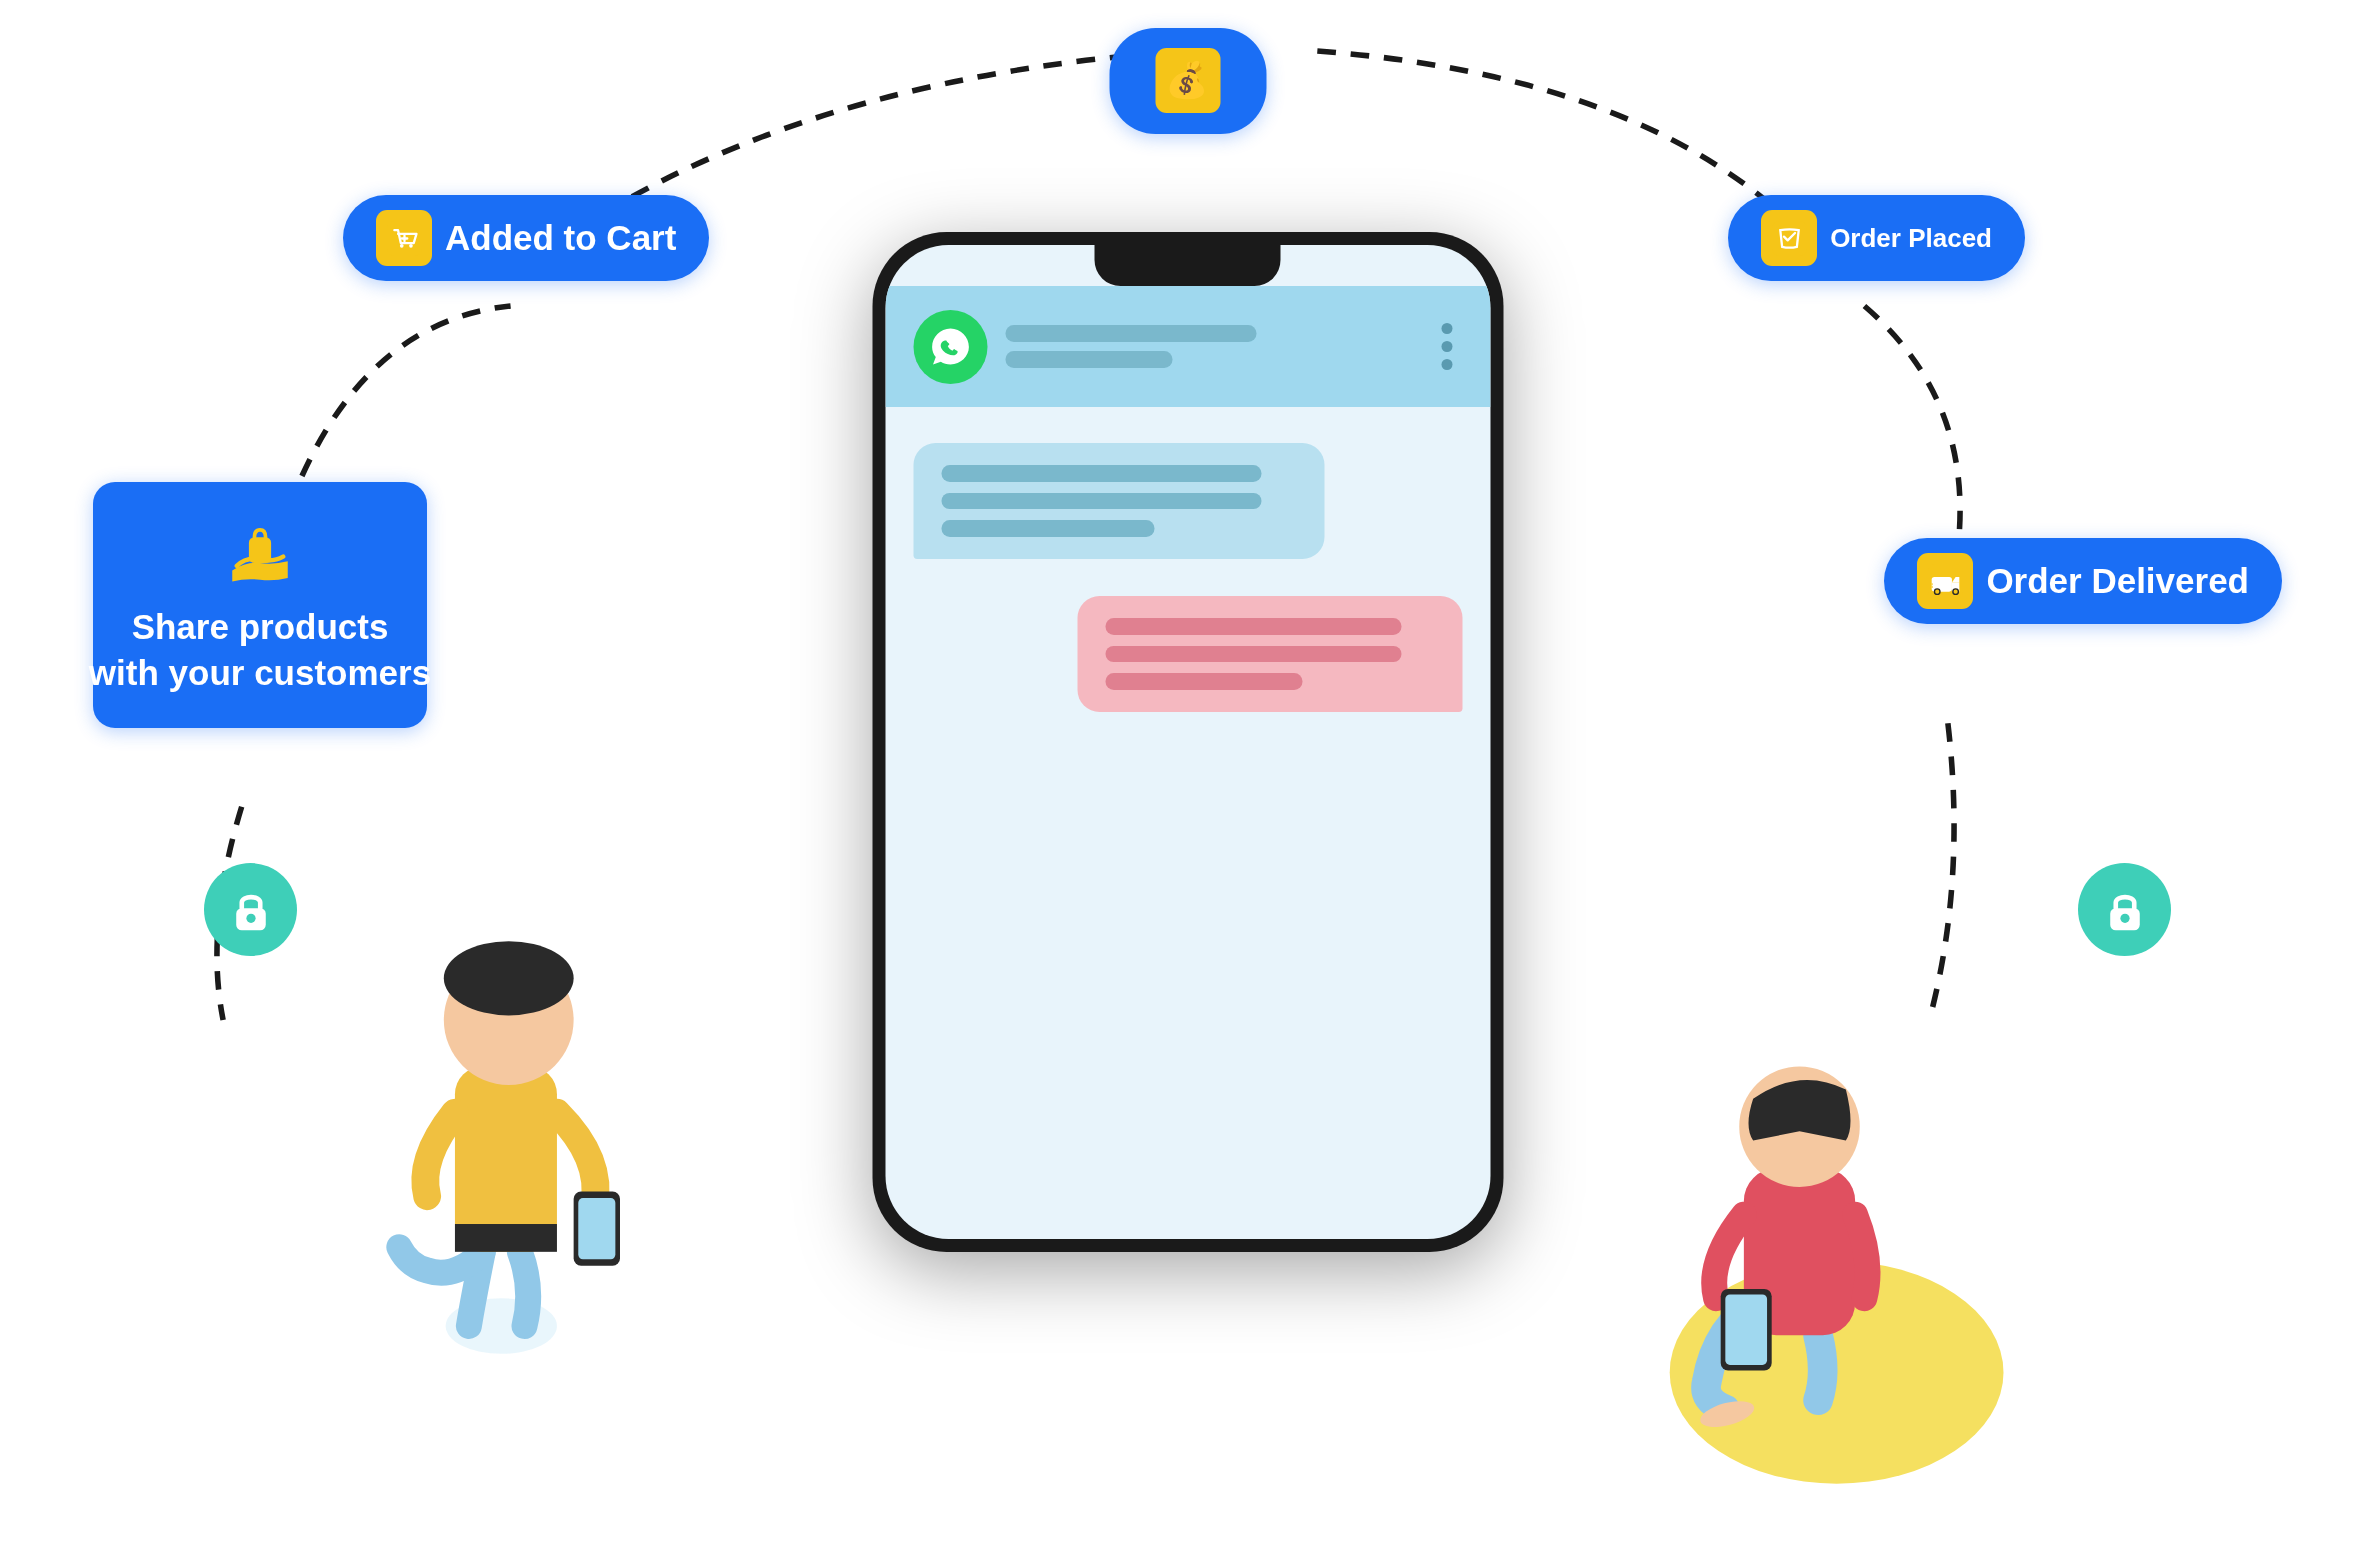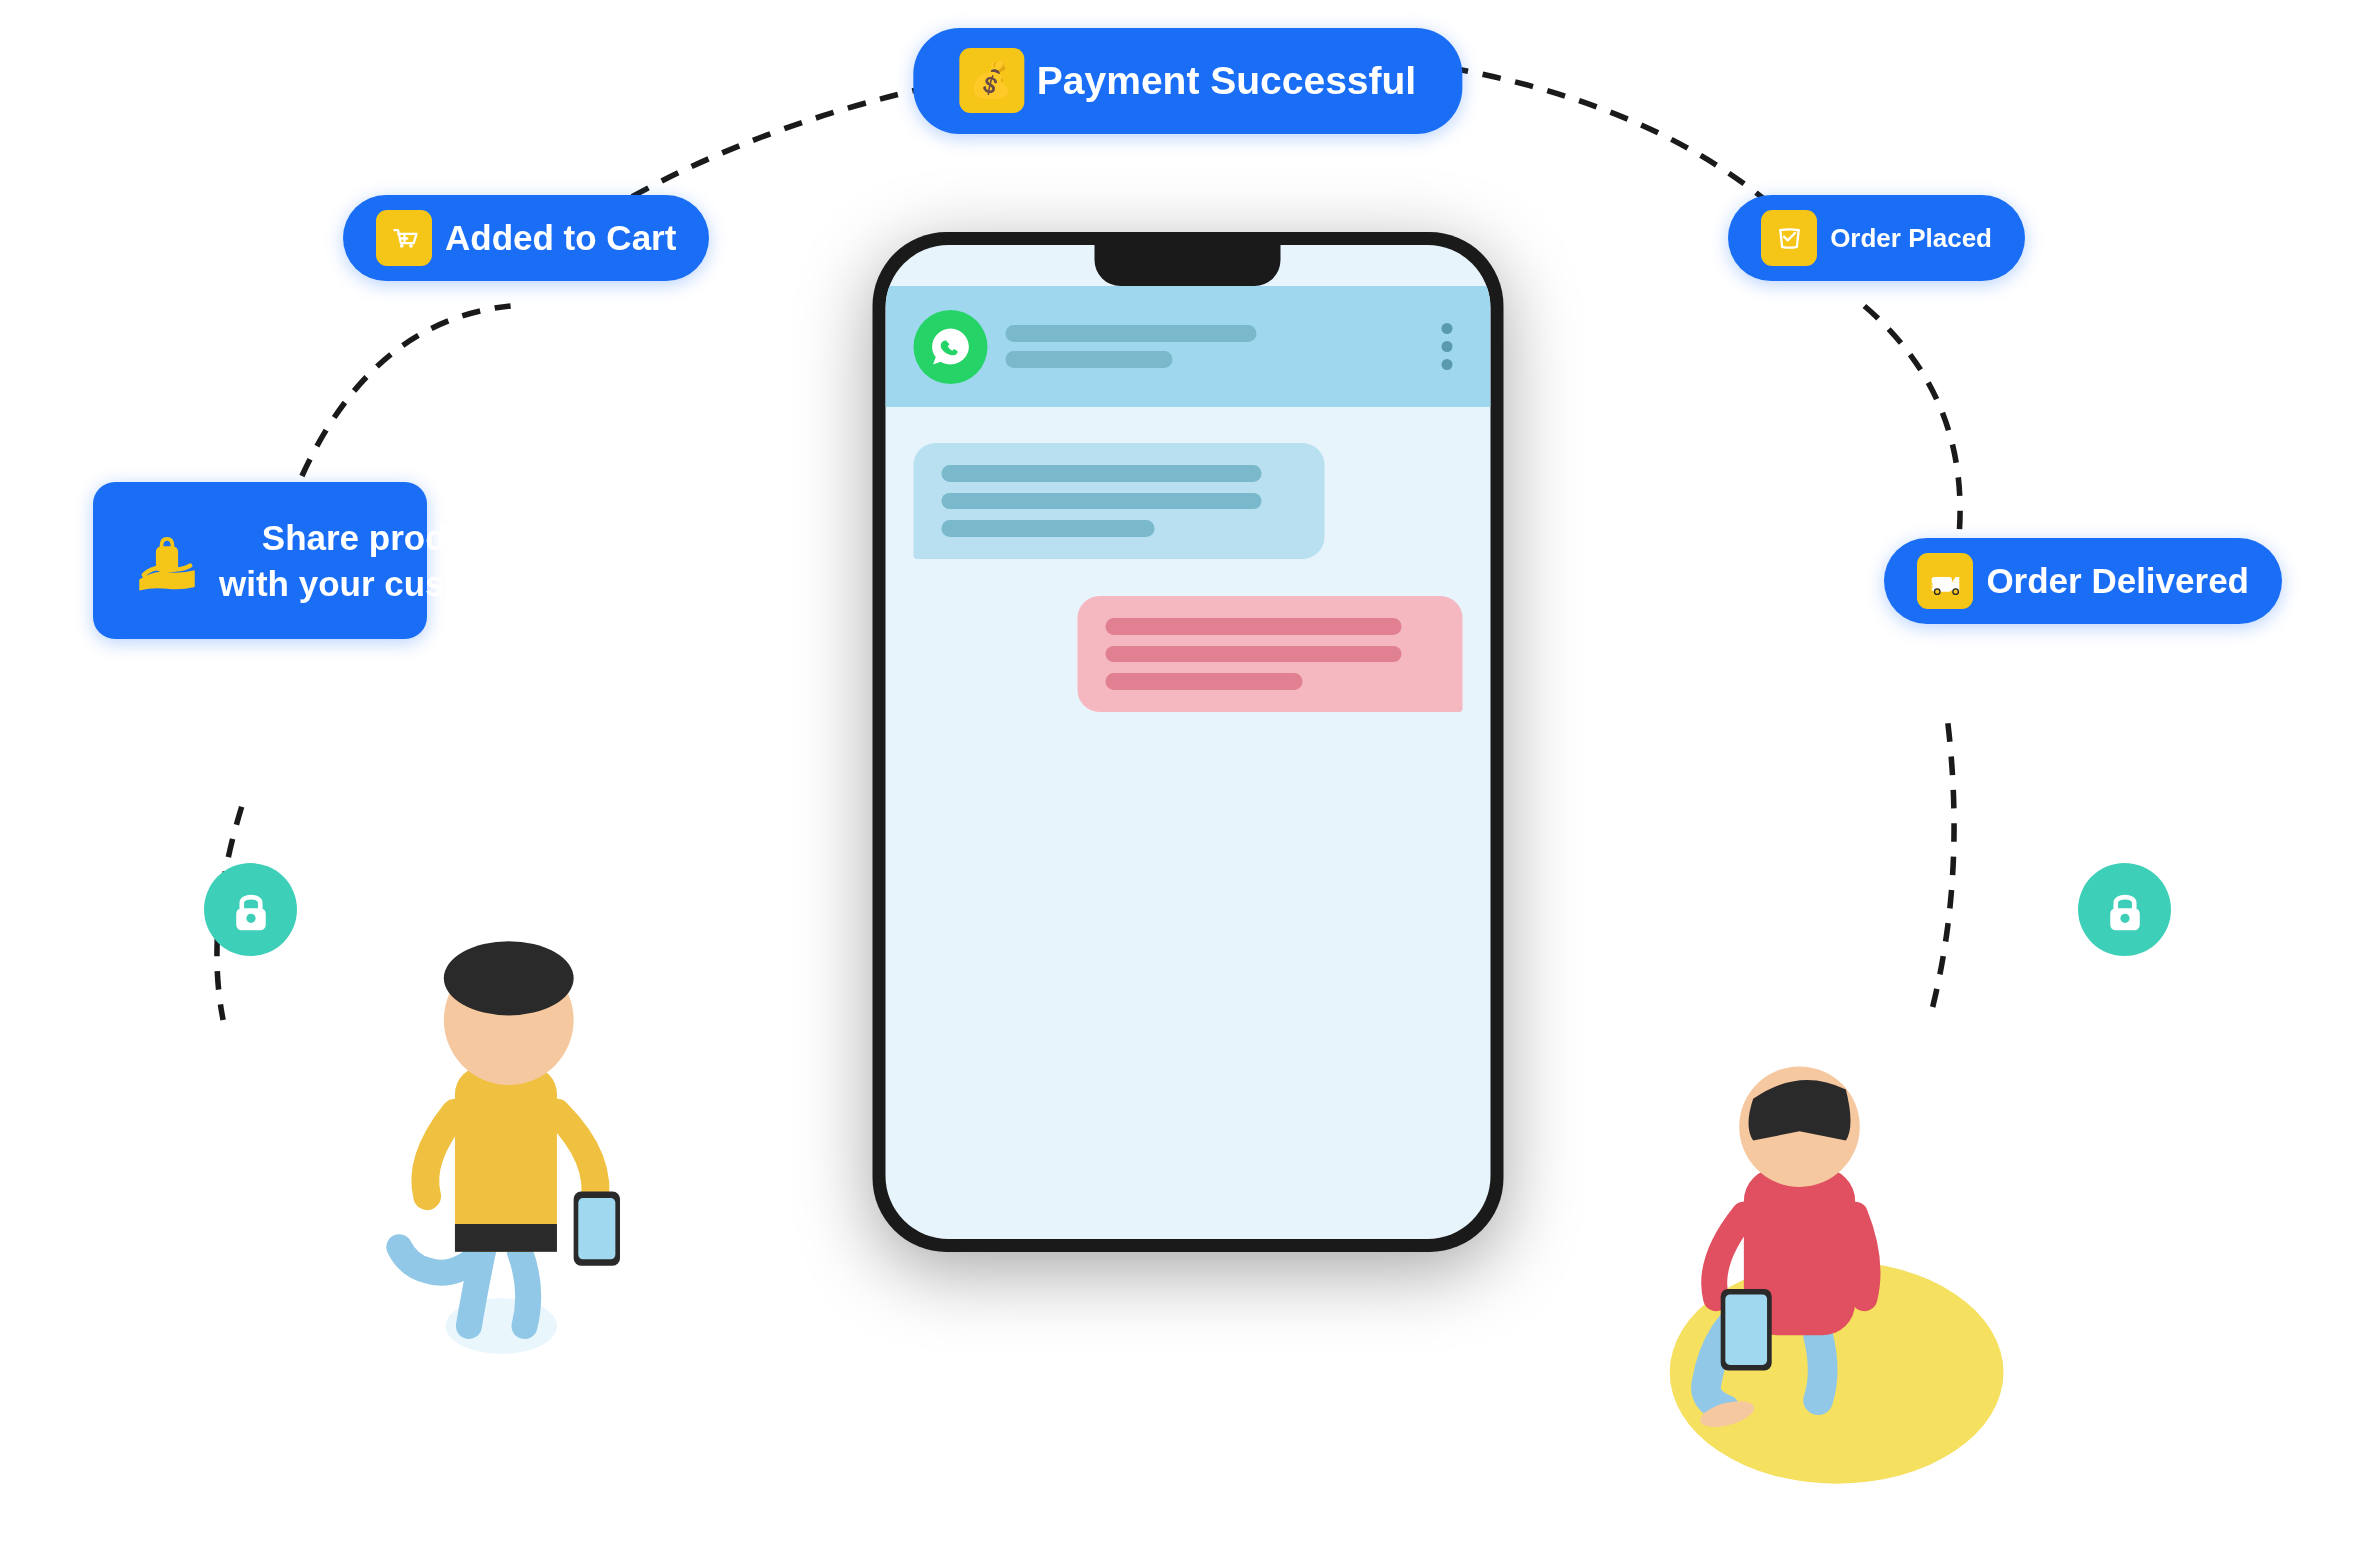--- a/index.html
+++ b/index.html
@@ -72,20 +72,21 @@
     .badge-order-placed {
       top: 195px;
       right: 350px;
       font-size: 26px;
     }
 
     
     .badge-share {
       top: 482px;
       left: 93px;
+      flex-direction: column;
       border-radius: 22px;
       padding: 33px 37px;
       gap: 15px;
       text-align: center;
       font-size: 35px;
       line-height: 1.3;
       width: 334px;
     }
     .badge-share .badge-icon {
       width: 74px;
@@ -336,21 +337,20 @@
 
     <path d="M1880 1310 Q1840 1360 1850 1400" stroke="#e05060" stroke-width="28" stroke-linecap="round" fill="none"></path>
     <path d="M2000 1310 Q2020 1360 2010 1400" stroke="#e05060" stroke-width="28" stroke-linecap="round" fill="none"></path>
 
     <rect x="1855" y="1390" width="55" height="88" rx="8" fill="#2a2a2a"></rect>
     <rect x="1860" y="1396" width="45" height="76" rx="5" fill="#a0d8ef"></rect>
   </svg>
 
   <div class="badge badge-payment">
     <div class="badge-icon">💰</div>
-    <span>Payment Successful</span>
   </div>
 
   <div class="badge badge-cart">
     <div class="badge-icon">
       <svg width="35" height="35" viewBox="0 0 38 38" fill="none">
         <rect width="38" height="38" rx="8" fill="#f5c518"></rect>
         <path d="M8 10h4l3 14h14l3-10H12" stroke="white" stroke-width="2.5" stroke-linecap="round" stroke-linejoin="round" fill="none"></path>
         <circle cx="16" cy="27" r="2" fill="white"></circle>
         <circle cx="26" cy="27" r="2" fill="white"></circle>
         <line x1="19" y1="16" x2="19" y2="22" stroke="white" stroke-width="2.5" stroke-linecap="round"></line>

